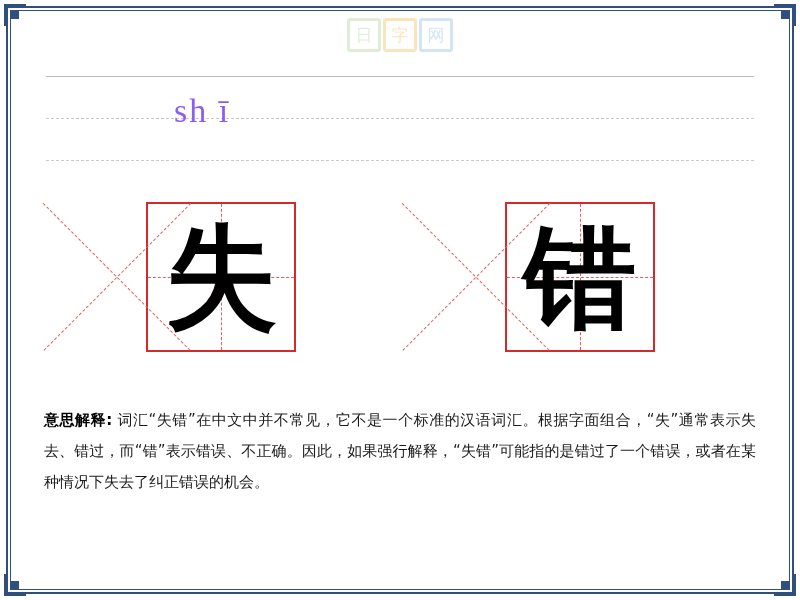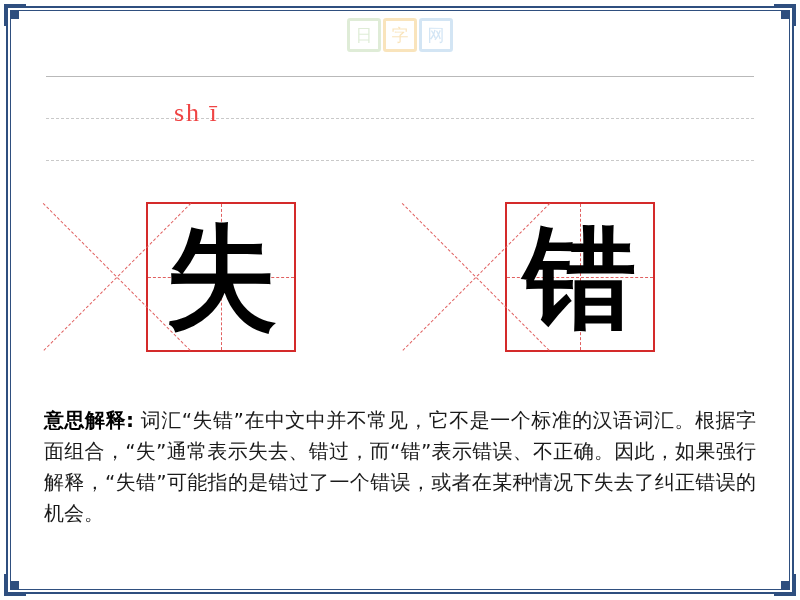--- a/index.html
+++ b/index.html
@@ -103,23 +103,23 @@
     width: 100%;
     height: 0;
     border-top: 1px solid #b9b9b9;
   }
   .rule.r1 { top: 0px; }
   .rule.r2 { top: 42px; border-top: 1px dashed #c9c9c9; }
   .rule.r3 { top: 84px; border-top: 1px dashed #c9c9c9; }
 
   .pinyin {
     position: absolute;
-    top: 22px;
-    font-size: 26px;
-    color: #ef4444;
+    top: 16px;
+    font-size: 34px;
+    color: #8b5cf6;
     letter-spacing: 2px;
     font-family: "Liberation Serif", serif;
     white-space: pre;
   }
   .pinyin.p1 { left: 128px; }
   .pinyin.p2 { left: 480px; }
 
   
   .grid {
     position: absolute;
@@ -168,21 +168,21 @@
     font-family: "DejaVu Sans", sans-serif;
     font-weight: bold;
   }
 
   
   .explanation {
     position: absolute;
     left: 44px;
     top: 405px;
     width: 712px;
-    font-size: 20px;
+    font-size: 15px;
     line-height: 31px;
     color: #1a1a1a;
     font-family: "DejaVu Sans", sans-serif;
     text-align: justify;
   }
   .explanation .label {
     font-weight: bold;
     color: #000000;
   }
   .explanation .body {

